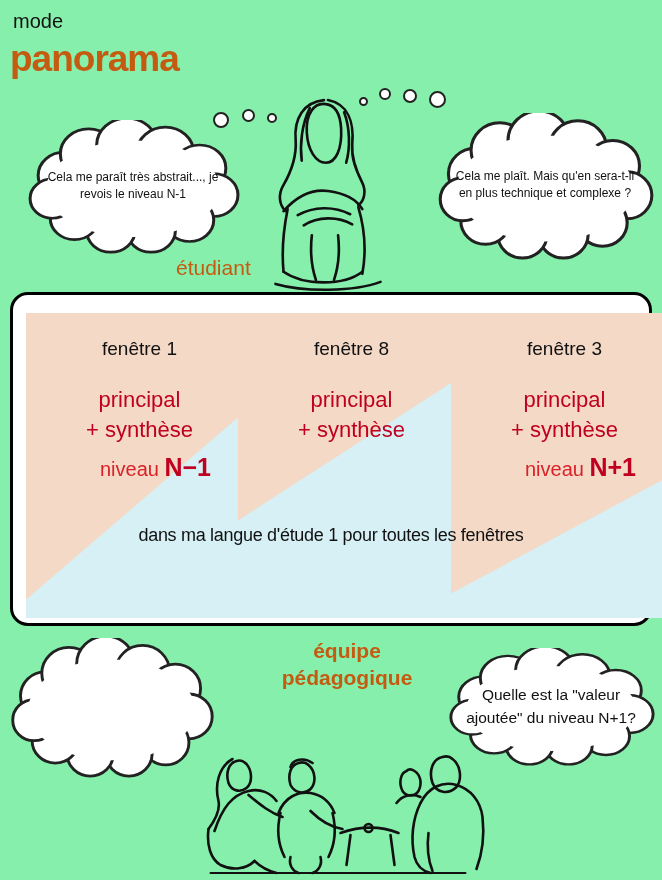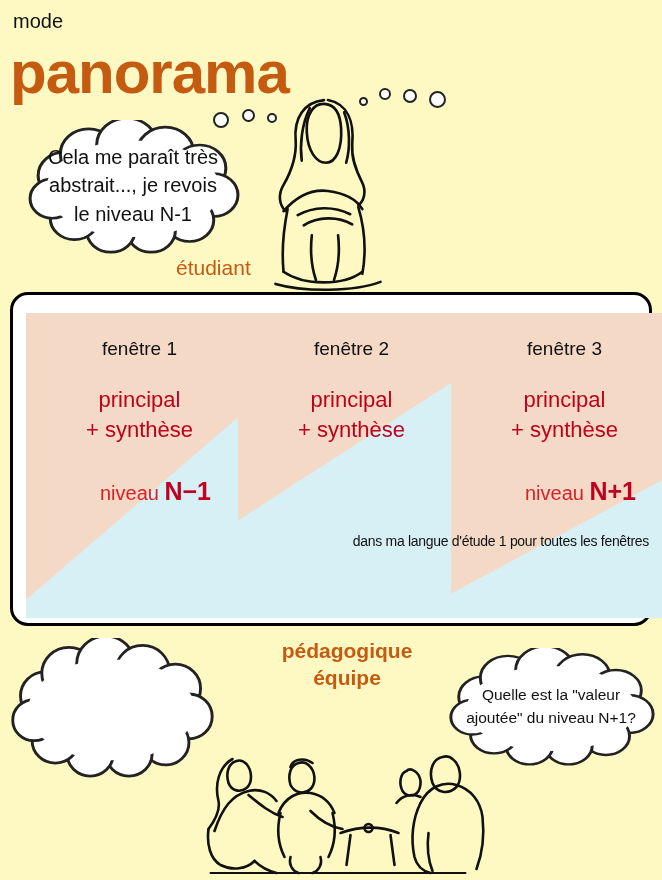--- a/index.html
+++ b/index.html
@@ -1,36 +1,36 @@
 <!DOCTYPE html>
 <html style="--orange: #c55a11; --dark-red: #c00020; --red: #da2128; --peach: #f3d9c6; --cyan: #d6f0f5; --ink: #1a1a1a;"><head>
 <meta charset="utf-8">
 <style>
   :root{
     --orange:#c55a11; --dark-red:#c00020; --red:#da2128;
     --peach:#f3d9c6; --cyan:#d6f0f5; --ink:#1a1a1a;
   }
   html,body{margin:0;padding:0;background:#fff;}
   .page{
-    position:relative; width:662px; height:880px; background:#fef9c3;
+    position:relative; width:662px; height:880px; background:#86efac;
     font-family:"Liberation Sans", sans-serif; color:var(--ink);
     overflow:hidden;
   }
   .abs{position:absolute;}
   
   .mode-label{left:13px; top:10px; font-size:20px; color:#111;}
-  .main-title{left:10px; top:38px; font-size:60px; font-weight:bold;
+  .main-title{left:10px; top:38px; font-size:37px; font-weight:bold;
     color:var(--orange); letter-spacing:-1px;}
   
   .bubble{position:absolute;}
   .bubble svg{position:absolute; left:0; top:0; width:100%; height:100%;}
   .bubble .btxt{
     position:absolute; left:9%; right:9%; top:12%; bottom:14%;
     display:flex; align-items:center; justify-content:center;
-    text-align:center; font-size:20px; line-height:1.42; color:#111;
+    text-align:center; font-size:12px; line-height:1.42; color:#111;
   }
   .bubble-tl{left:22px;  top:120px; width:222px; height:134px;}
   .bubble-tr{left:432px; top:113px; width:226px; height:147px;}
   .bubble-bl{left:5px;   top:638px; width:213px; height:140px;}
   .bubble-br{left:443px; top:648px; width:216px; height:118px;}
   .bubble-bl .btxt, .bubble-br .btxt{font-size:15.5px; line-height:1.5;}
   .cloud-circ{fill:#fff; stroke:#222; stroke-width:3;}
   .cloud-cover{fill:#fff; stroke:none;}
   
   .dot{position:absolute; border:2.5px solid #222; border-radius:50%;
@@ -52,25 +52,25 @@
   }
   .win .tri{position:absolute; left:0; top:0; right:0; bottom:0;
     background:var(--cyan);}
   .win-1{left:13px;}  .win-1 .tri{clip-path:polygon(0 100%,0 94%,100% 30%,100% 100%);}
   .win-2{left:225px;} .win-2 .tri{clip-path:polygon(0 100%,0 68%,100% 20%,100% 100%);}
   .win-3{left:438px;} .win-3 .tri{clip-path:polygon(0 100%,0 92%,100% 52%,100% 100%);}
   .win .content{position:relative;}
   .w-title{margin-top:25px; font-size:19px; color:#111;}
   .w-main{margin-top:25px; font-size:22px; font-weight:normal;
     color:var(--dark-red); line-height:1.36;}
-  .w-level{margin-top:32px; font-size:20px; color:var(--red);padding-left:32px;}
+  .w-level{margin-top:8px; font-size:20px; color:var(--red);padding-left:32px;}
   .w-level .lvl-n{font-size:25px; font-weight:bold; color:var(--dark-red);}
   .board-footer{
-    position:absolute; left:0; right:0; top:230px; text-align:right;
-    font-size:14px; color:#111; letter-spacing:-0.3px;margin-top:8px;
+    position:absolute; left:0; right:0; top:230px; text-align:center;
+    font-size:18px; color:#111; letter-spacing:-0.3px;
   }
   
   .illus{stroke:#111; fill:none; stroke-width:2.6; stroke-linecap:round;
     stroke-linejoin:round;}
   .student-figure{left:250px; top:92px; width:158px; height:202px;}
   .team-figure{left:168px; top:733px; width:335px; height:145px;}
 </style>
 </head>
 <body>
 
@@ -98,20 +98,26 @@
   <div class="abs mode-label">mode</div>
   <div class="abs main-title">panorama</div>
 
   <div class="bubble bubble-tl">
     <svg viewBox="0 0 220 150" preserveAspectRatio="none">
         <use href="#cloud-shape"></use>
       </svg>
     <div class="btxt">Cela me paraît très abstrait..., je revois le niveau N-1</div>
   </div>
 
+  <div class="bubble bubble-tr">
+    <svg viewBox="0 0 220 150" preserveAspectRatio="none">
+        <use href="#cloud-shape"></use>
+      </svg>
+    <div class="btxt">Cela me plaît. Mais qu'en sera-t-il en plus technique et complexe ?</div>
+  </div>
 
   <div class="dot abs" style="left:213px;top:112px;width:16px;height:16px;"></div>
   <div class="dot abs" style="left:242px;top:109px;width:13px;height:13px;"></div>
   <div class="dot abs" style="left:267px;top:113px;width:10px;height:10px;"></div>
 
   <div class="dot abs" style="left:359px;top:97px;width:9px;height:9px;"></div>
   <div class="dot abs" style="left:379px;top:88px;width:12px;height:12px;"></div>
   <div class="dot abs" style="left:403px;top:89px;width:14px;height:14px;"></div>
   <div class="dot abs" style="left:429px;top:91px;width:17px;height:17px;"></div>
 
@@ -149,21 +155,21 @@
         <div class="w-level">
           <span>niveau</span>
           <span class="lvl-n">N−1</span>
         </div>
       </div>
     </div>
 
     <div class="win win-2">
       <div class="tri"></div>
       <div class="content">
-        <div class="w-title">fenêtre 2</div>
+        <div class="w-title">fenêtre 8</div>
         <div class="w-main">
           <div>principal</div>
           <div>+ synthèse</div>
         </div>
       </div>
     </div>
 
     <div class="win win-3">
       <div class="tri"></div>
       <div class="content">
@@ -176,22 +182,22 @@
           <span>niveau</span>
           <span class="lvl-n">N+1</span>
         </div>
       </div>
     </div>
 
     <div class="board-footer">dans ma langue d'étude 1 pour toutes les fenêtres</div>
   </div>
 
   <div class="abs team-label">
+    <div>équipe</div>
     <div>pédagogique</div>
-    <div>équipe</div>
   </div>
 
   <div class="bubble bubble-bl">
     <svg viewBox="0 0 220 150" preserveAspectRatio="none">
         <use href="#cloud-shape"></use>
       </svg>
   </div>
 
   <div class="bubble bubble-br">
     <svg viewBox="0 0 220 150" preserveAspectRatio="none">

